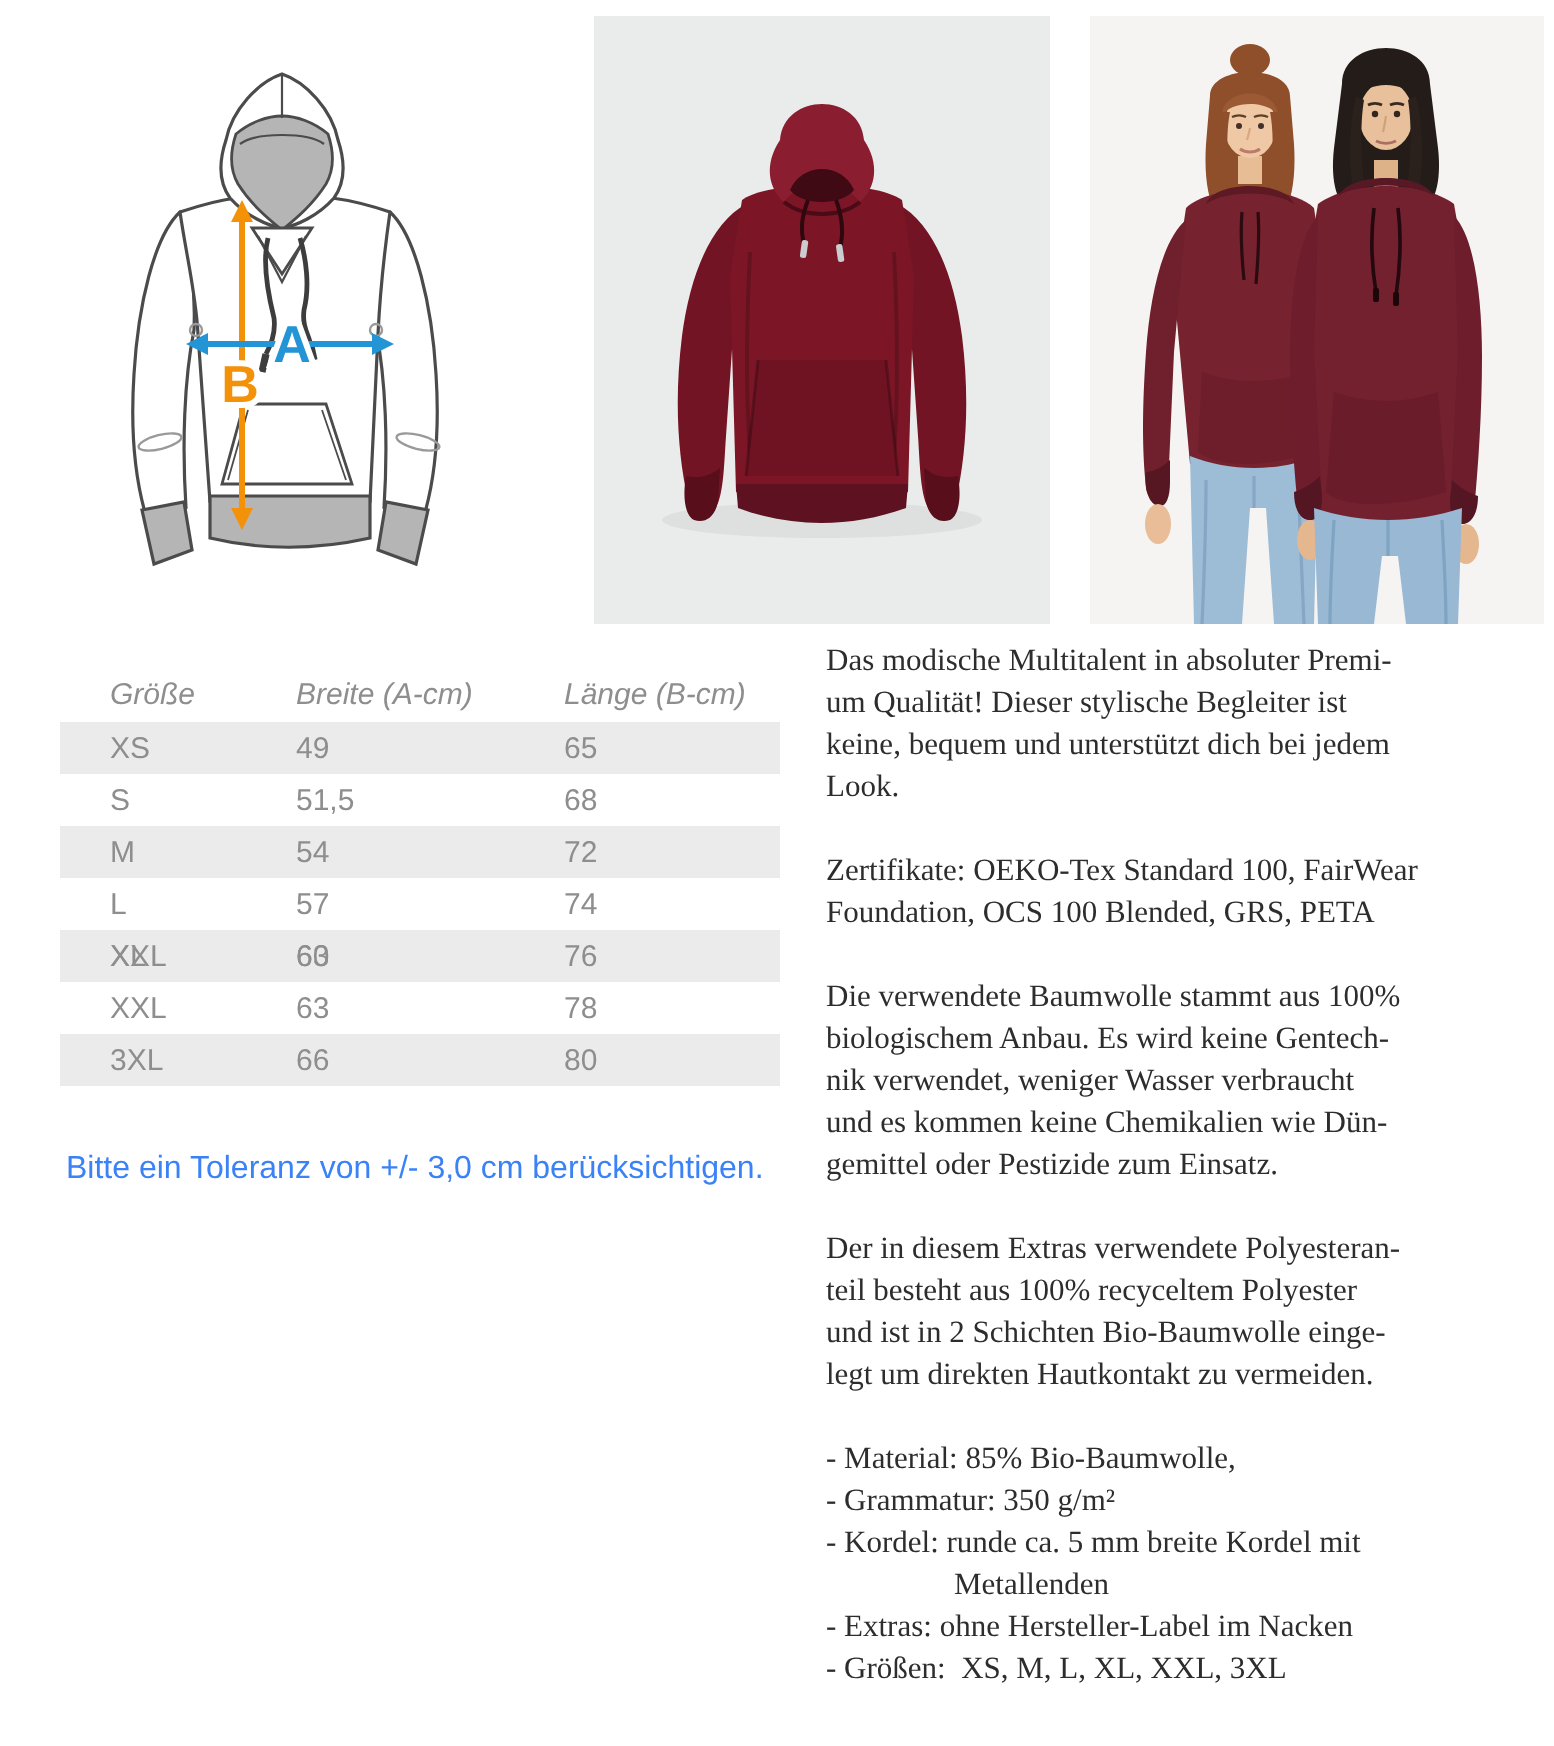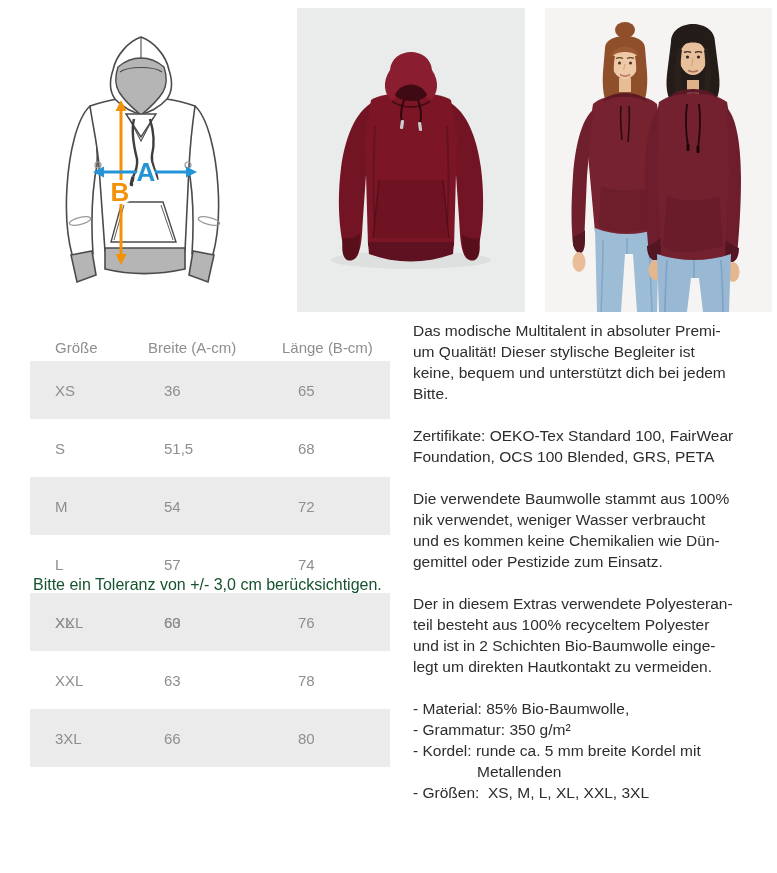--- a/index.html
+++ b/index.html
@@ -10,36 +10,36 @@
   .diagram{position:absolute;left:30px;top:15px;width:200px;height:285px;}
   .photo{position:absolute;top:8px;height:304px;overflow:hidden;}
   .photo-product{left:297px;width:228px;}
   .photo-models{left:545px;width:227px;}
 
   .size-table{
     position:absolute;left:30px;top:334px;width:360px;
     border-collapse:collapse;table-layout:fixed;
     font-size:15px;color:#8e8e8e;
   }
-  .size-table th{font-weight:400;text-align:left;height:27px;padding:0;}
-  .size-table td{height:26px;padding:16px;}
+  .size-table th{font-weight:400;text-align:left;height:27px;padding:0;font-style:italic;}
+  .size-table td{height:26px;padding:0;}
   .size-table .c1{padding-left:25px;}
   .size-table tbody tr:nth-child(odd){background:#ebebeb;}
   .cellwrap{position:relative;display:inline-block;}
   .ghost{position:absolute;left:0;top:0;}
 
   .note{
     position:absolute;left:33px;top:576px;
-    font-size:16px;color:#14532d;white-space:pre;
+    font-size:16px;color:#3b82f6;white-space:pre;
   }
   .desc{
     position:absolute;left:413px;top:320px;width:364px;
     font-size:15.5px;line-height:21px;color:#2d2d2d;
   }
-  .desc .para{margin:0 16px 21px 0;}
+  .desc .para{margin:0 16px 21px 0;font-family:Liberation Serif, serif;}
   .desc .line{white-space:pre;}
   .indent-a{padding-left:74px;}
   .indent-b{padding-left:64px;}
 
   svg{display:block;}
 </style>
 </head>
 <body>
 
 <div class="diagram">
@@ -194,21 +194,21 @@
   <thead>
     <tr>
       <th class="c1">Größe</th>
       <th>Breite (A-cm)</th>
       <th>Länge (B-cm)</th>
     </tr>
   </thead>
   <tbody>
     <tr>
       <td class="c1">XS</td>
-      <td>36</td>
+      <td>49</td>
       <td>65</td>
     </tr>
     <tr>
       <td class="c1">S</td>
       <td>51,5</td>
       <td>68</td>
     </tr>
     <tr>
       <td class="c1">M</td>
       <td>54</td>
@@ -241,38 +241,40 @@
   </tbody>
 </table>
 
 <div class="note">Bitte ein Toleranz von +/- 3,0 cm berücksichtigen.</div>
 
 <div class="desc">
   <div class="para">
     <div class="line">Das modische Multitalent in absoluter Premi-</div>
     <div class="line">um Qualität! Dieser stylische Begleiter ist</div>
     <div class="line">keine, bequem und unterstützt dich bei jedem</div>
-    <div class="line">Bitte.</div>
+    <div class="line">Look.</div>
   </div>
   <div class="para">
     <div class="line">Zertifikate: OEKO-Tex Standard 100, FairWear</div>
     <div class="line">Foundation, OCS 100 Blended, GRS, PETA</div>
   </div>
   <div class="para">
     <div class="line">Die verwendete Baumwolle stammt aus 100%</div>
+    <div class="line">biologischem Anbau. Es wird keine Gentech-</div>
     <div class="line">nik verwendet, weniger Wasser verbraucht</div>
     <div class="line">und es kommen keine Chemikalien wie Dün-</div>
     <div class="line">gemittel oder Pestizide zum Einsatz.</div>
   </div>
   <div class="para">
     <div class="line">Der in diesem Extras verwendete Polyesteran-</div>
     <div class="line">teil besteht aus 100% recyceltem Polyester</div>
     <div class="line">und ist in 2 Schichten Bio-Baumwolle einge-</div>
     <div class="line">legt um direkten Hautkontakt zu vermeiden.</div>
   </div>
   <div class="para">
     <div class="line">- Material: 85% Bio-Baumwolle,</div>
     <div class="line">- Grammatur: 350 g/m²</div>
     <div class="line">- Kordel: runde ca. 5 mm breite Kordel mit</div>
     <div class="line indent-b">Metallenden</div>
+    <div class="line">- Extras: ohne Hersteller-Label im Nacken</div>
     <div class="line">- Größen:  XS, M, L, XL, XXL, 3XL</div>
   </div>
 </div>
 
 </body></html>

